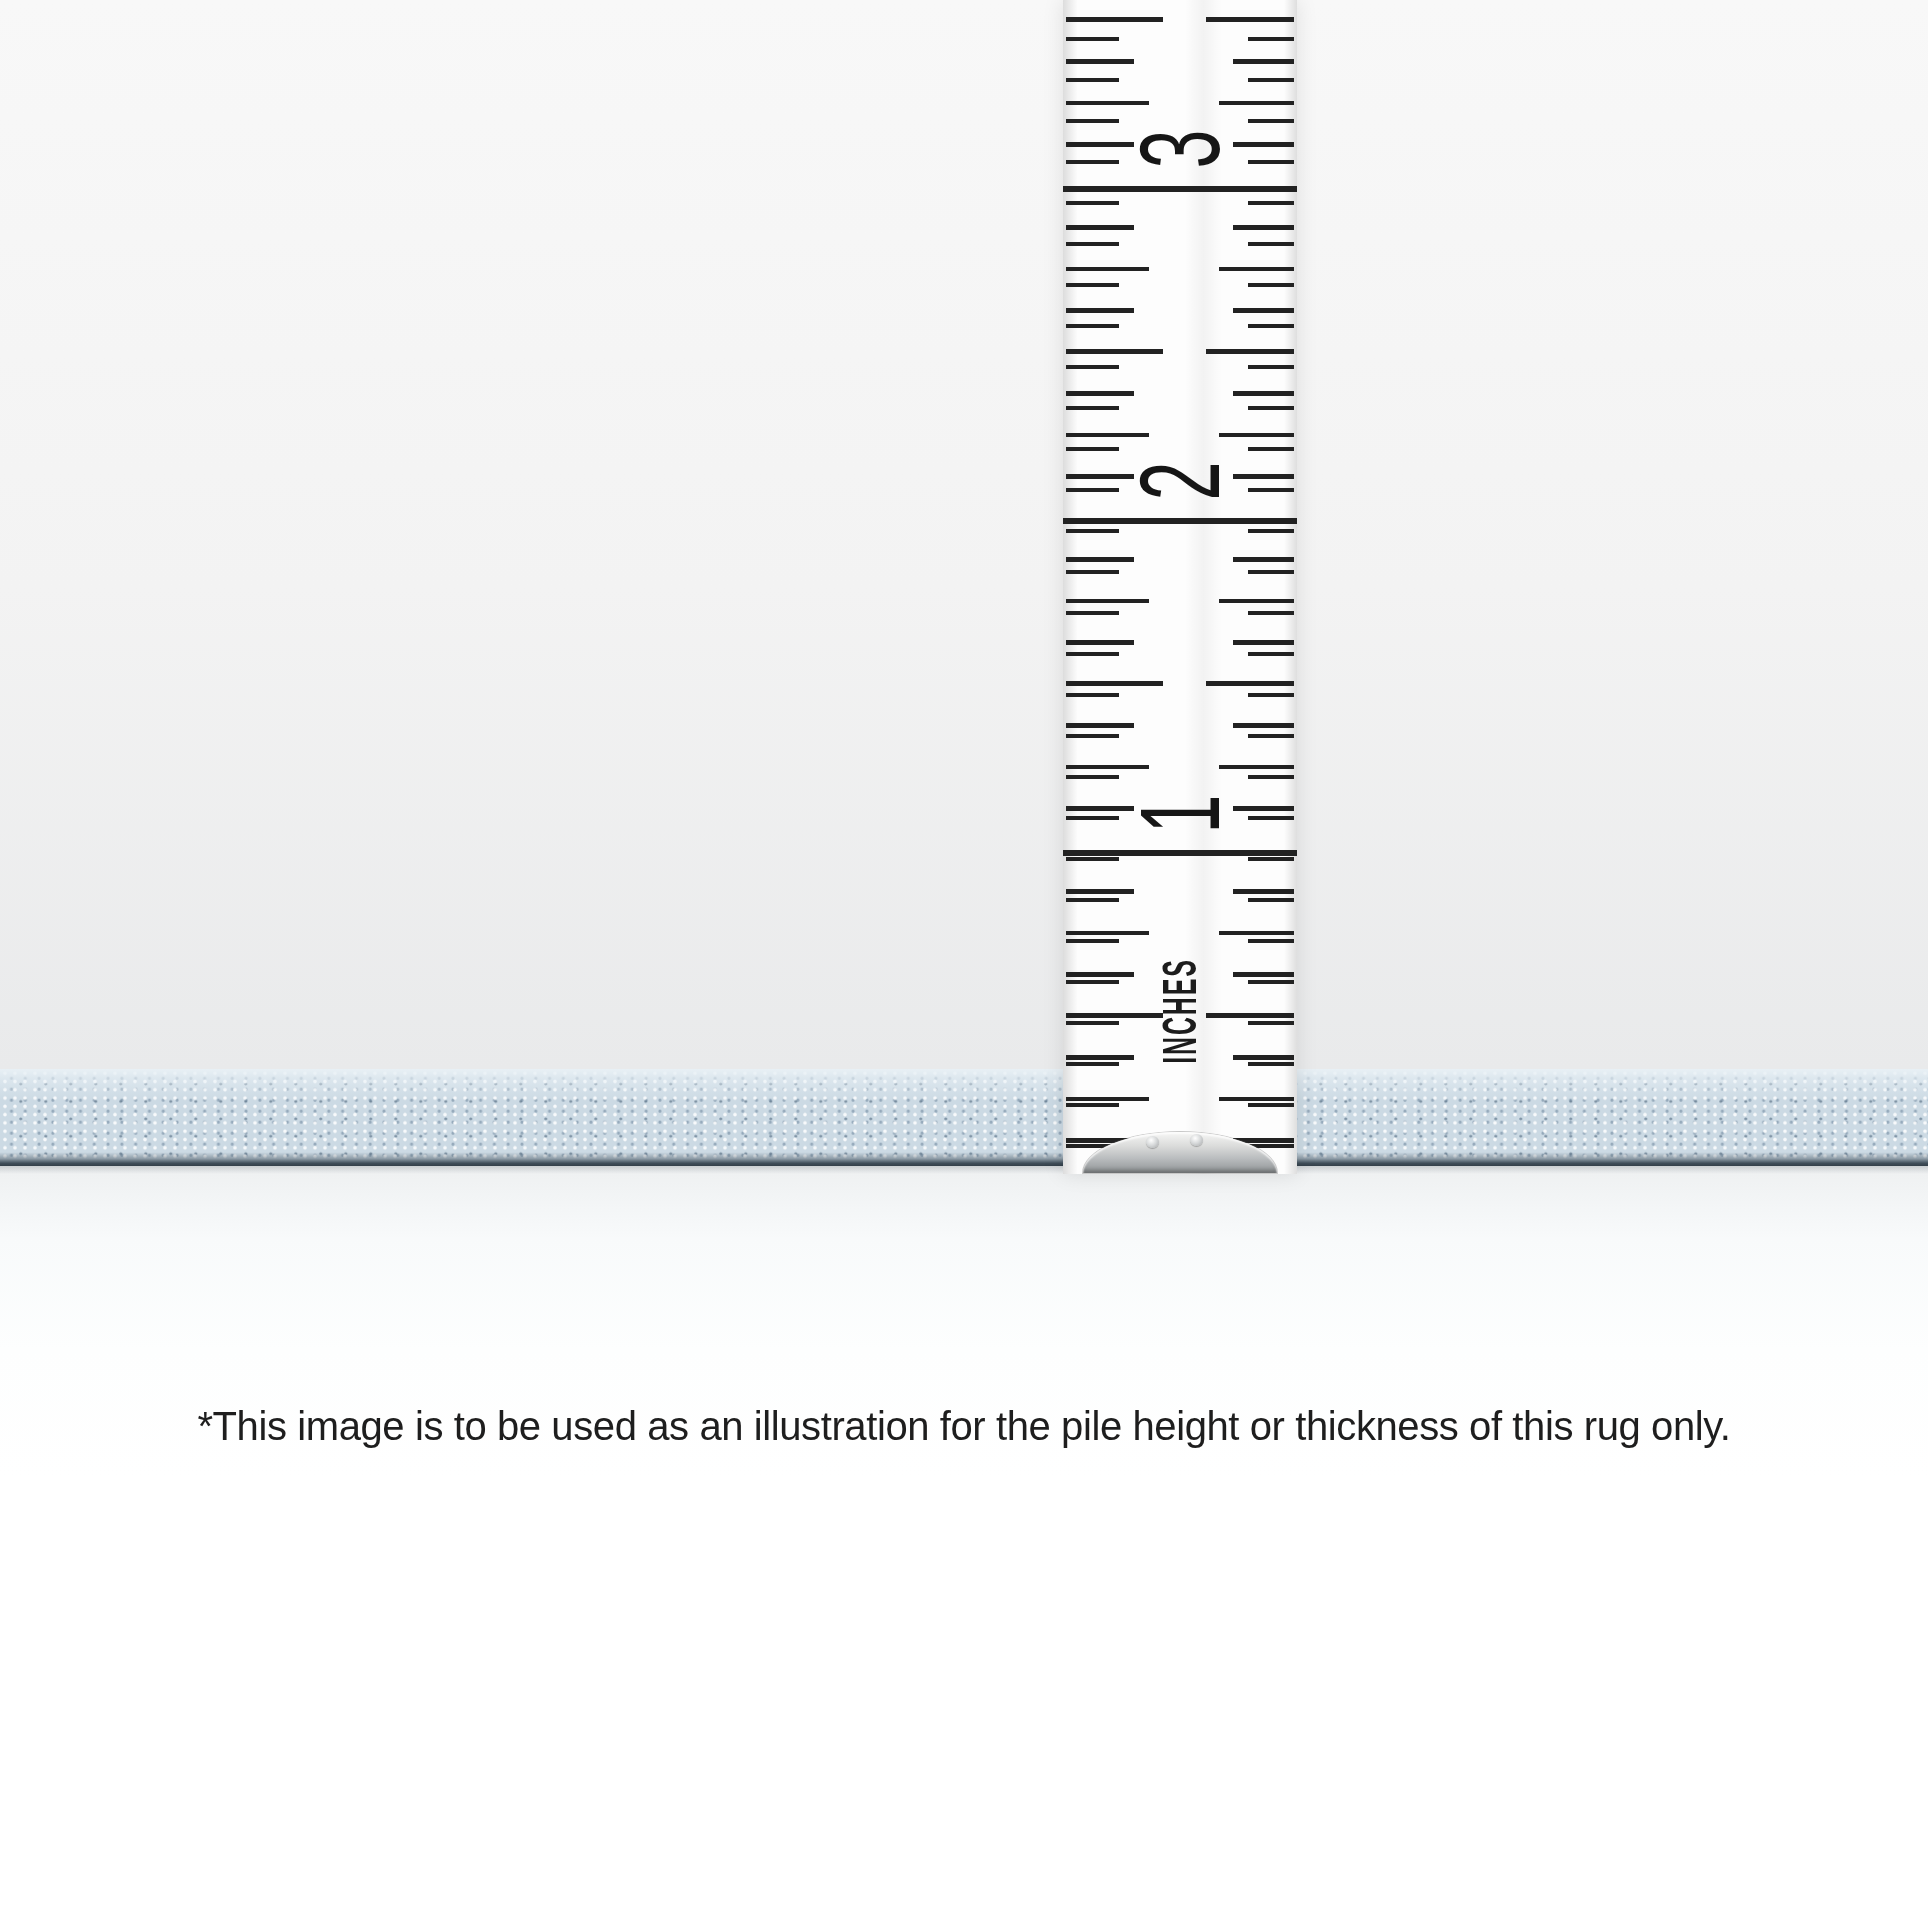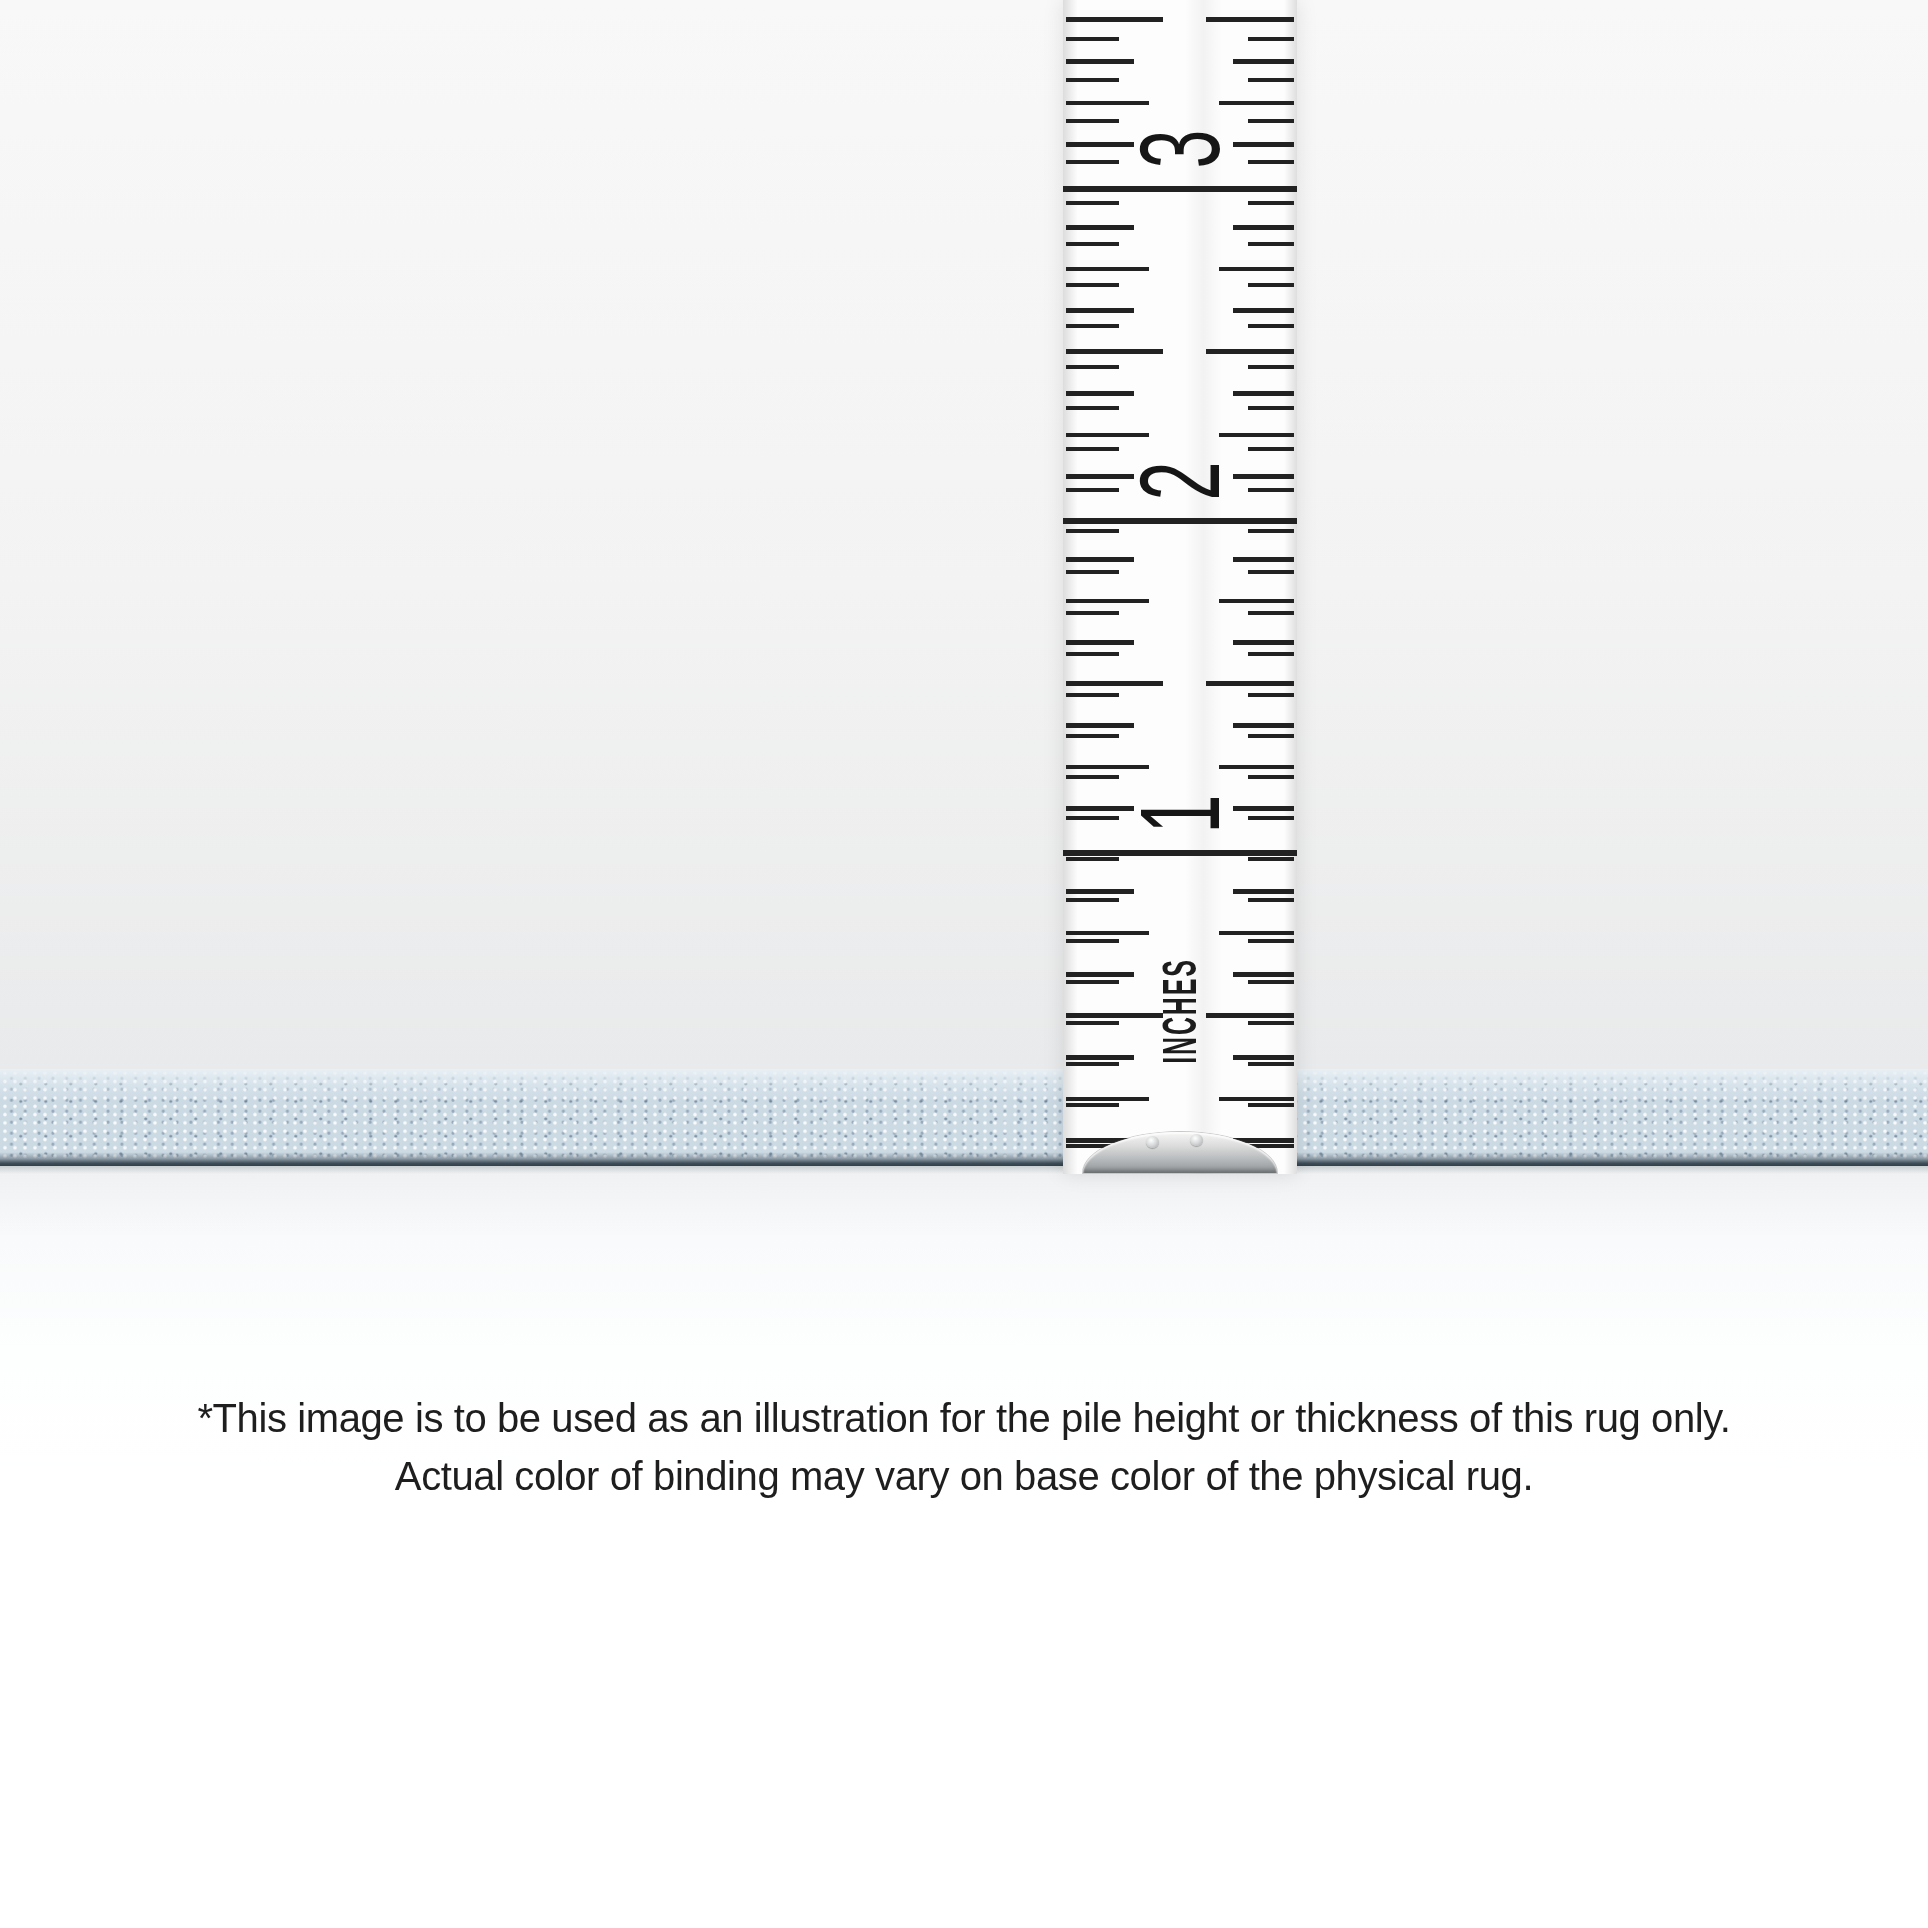--- a/index.html
+++ b/index.html
@@ -82,21 +82,21 @@
     box-shadow:0 0.9px 0.9px rgba(0,0,0,0.25);
   }
   .rivet.r1{left:63px;top:3.7px;}
   .rivet.r2{left:107px;top:1.8px;}
   
   .caption{
     position:absolute;left:0;top:1387px;width:100%;text-align:center;
     font-size:40px;line-height:54px;letter-spacing:-0.4px;
     color:var(--caption_text,#1e1e1e);
   }
-  .caption p{margin:4px;}
+  .caption p{margin:12px;}
 </style>
 </head>
 <body>
 
 <div class="stage">
 
   <div class="wall"></div>
 
   <div class="rug"></div>
 
@@ -124,17 +124,16 @@
     <div class="inches-label">INCHES</div>
 
     <div class="cap">
       <div class="rivet r1"></div>
       <div class="rivet r2"></div>
     </div>
   </div>
 
   <div class="caption">
     <p>*This image is to be used as an illustration for the pile height or thickness of this rug only.</p>
-    <p>Actual color of binding may vary on base color of the physical rug.</p>
   </div>
 
 </div>
 
 
 </body></html>

